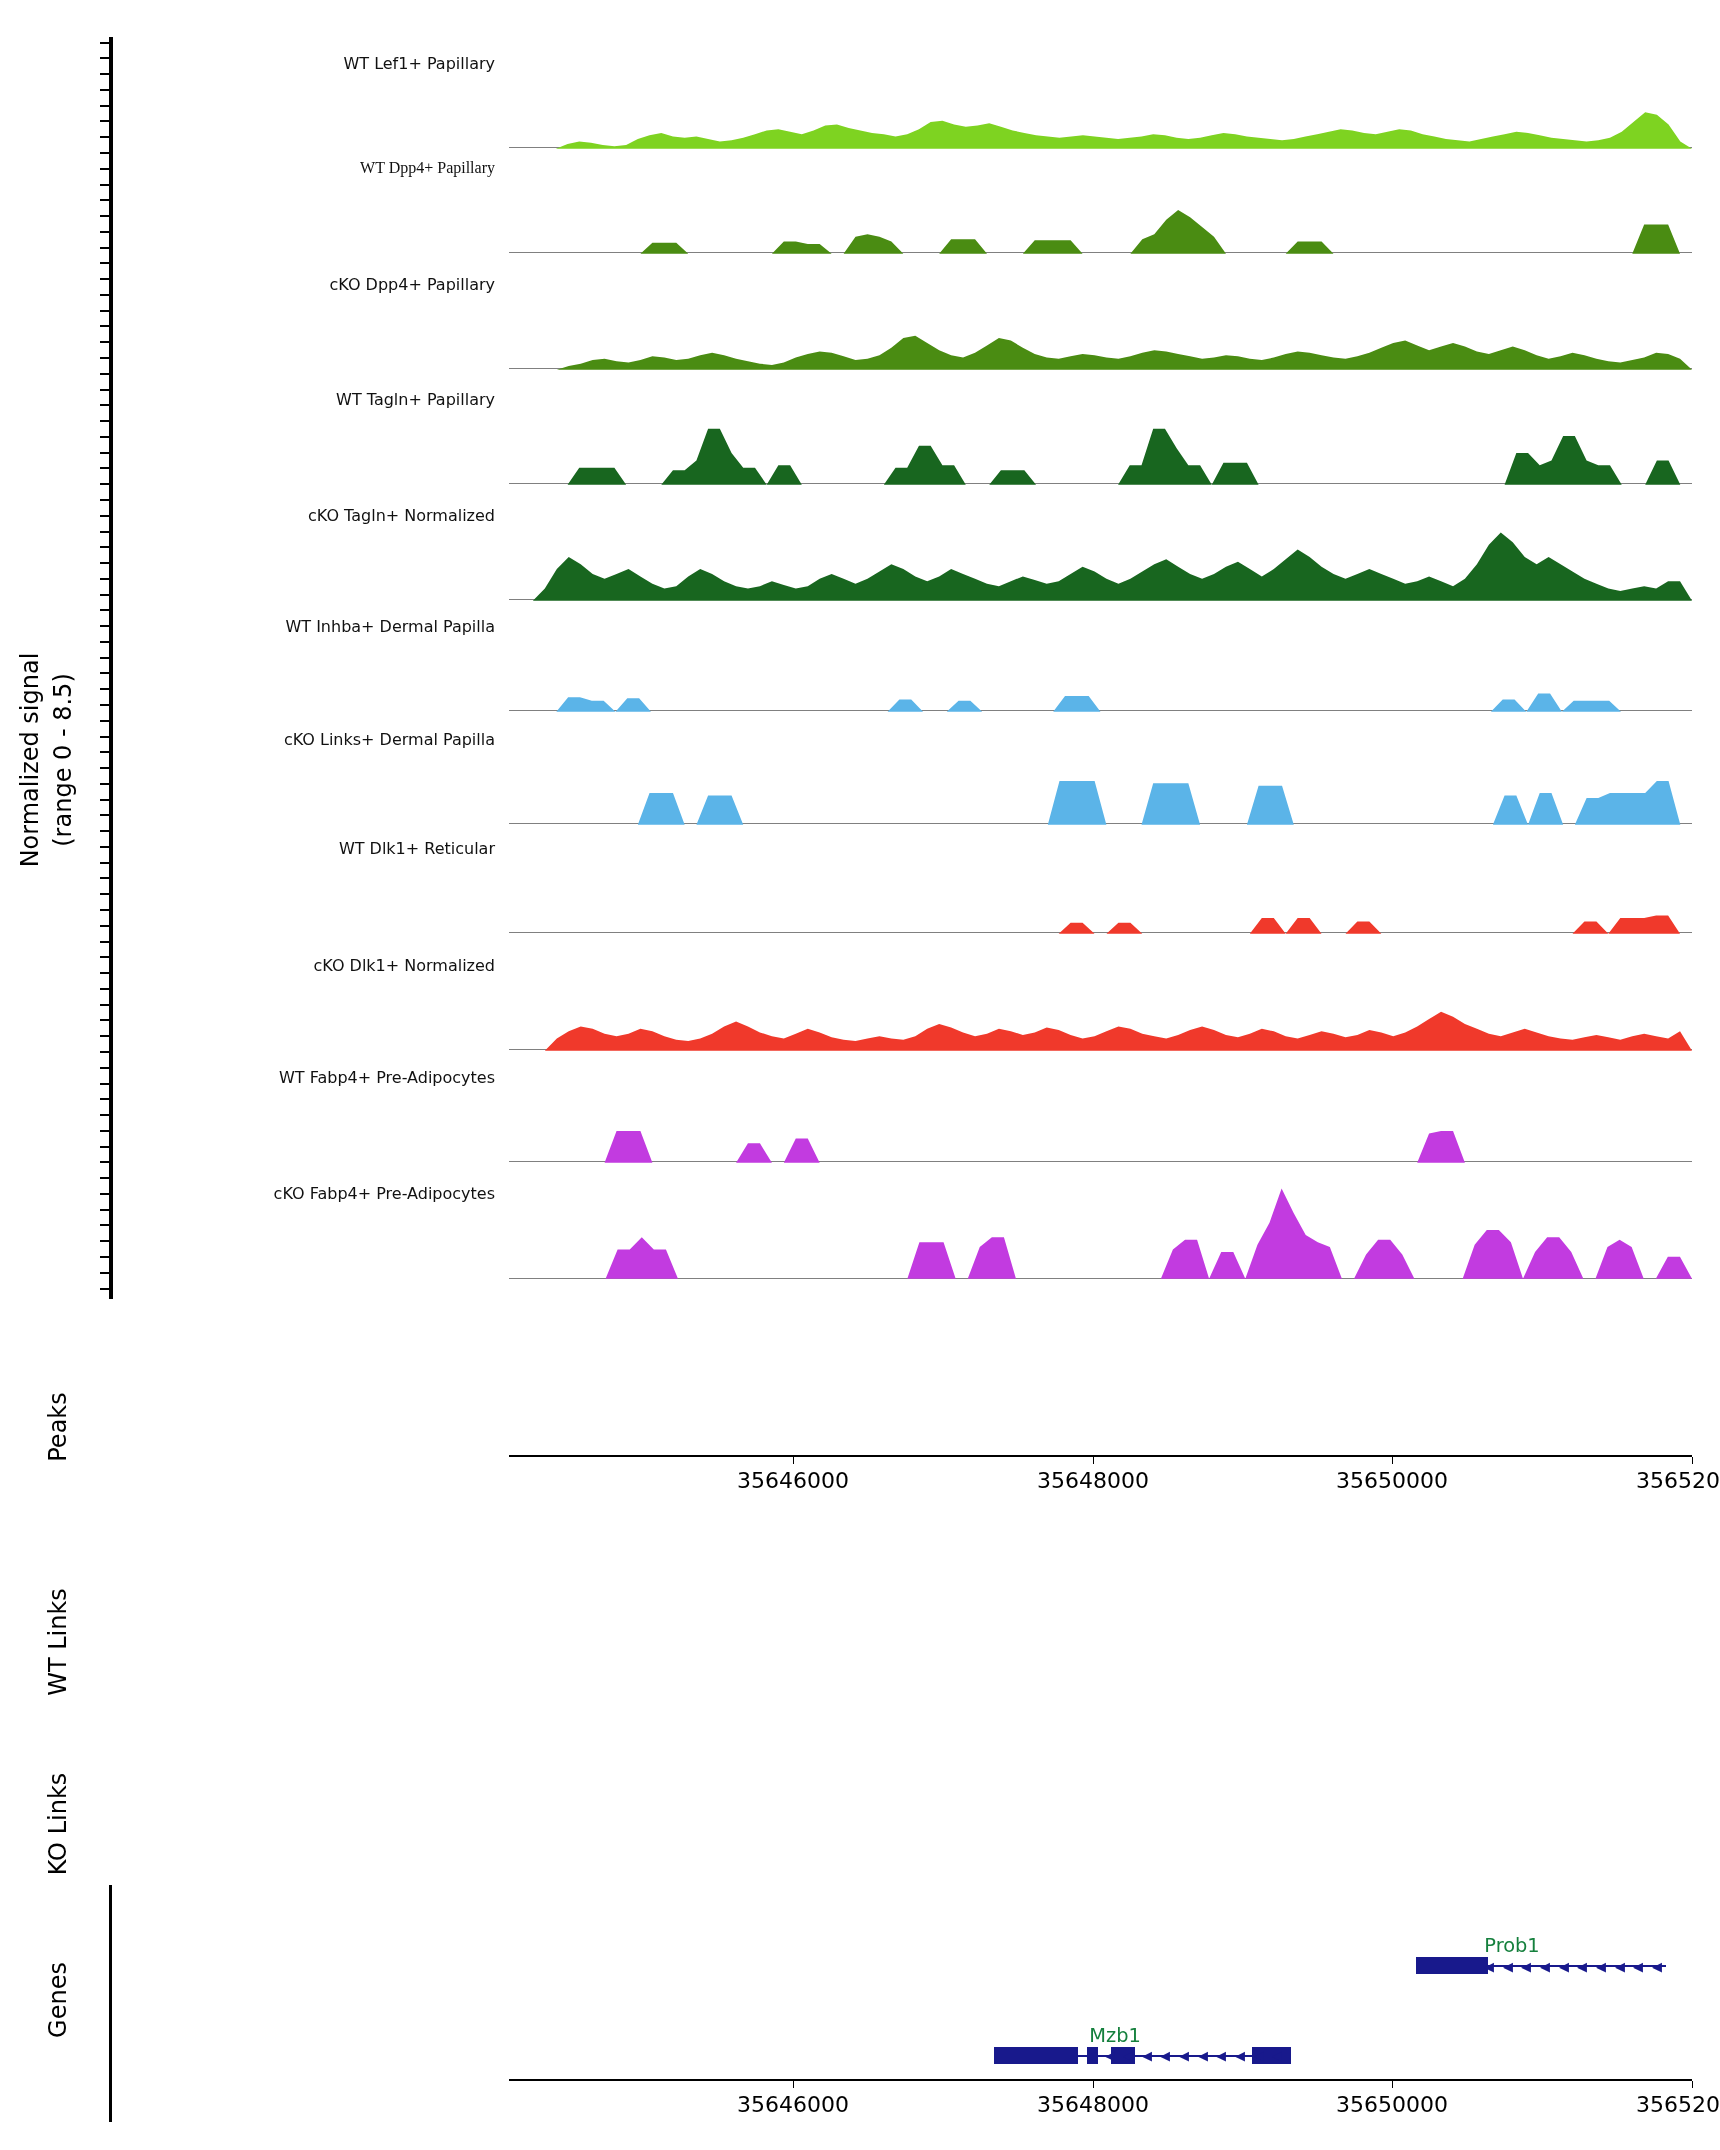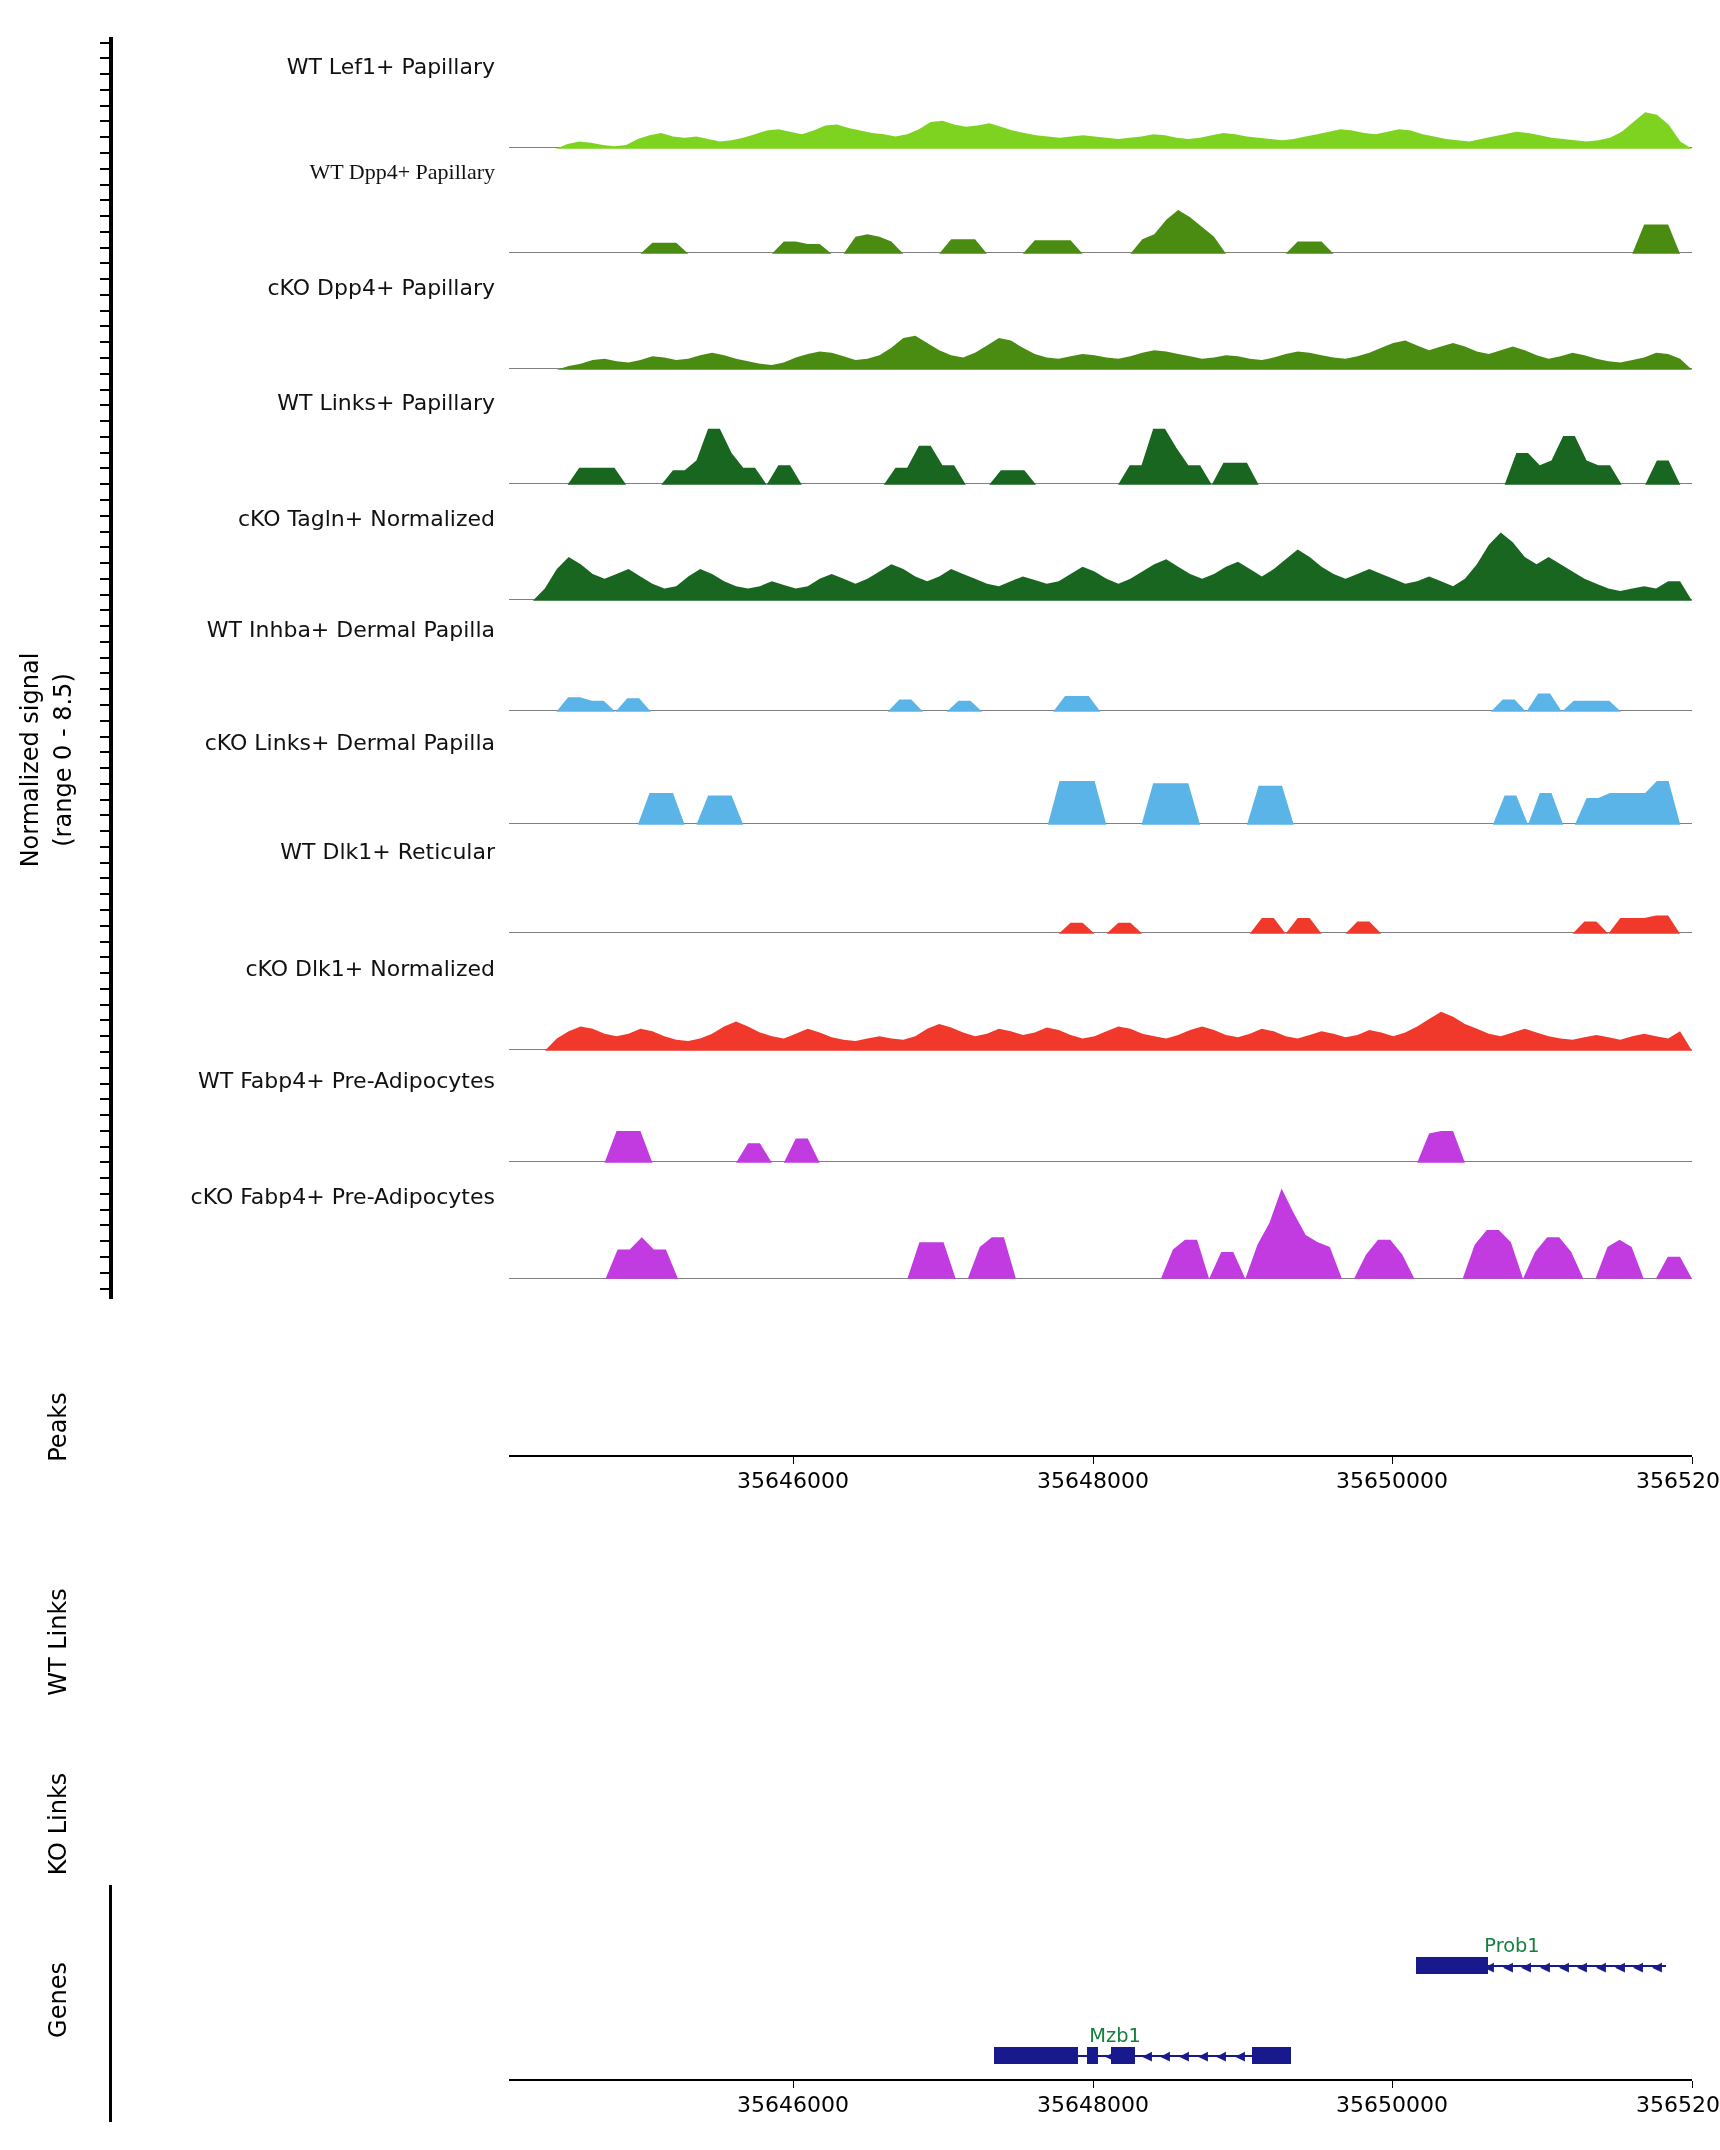--- a/index.html
+++ b/index.html
@@ -42,21 +42,21 @@
   }
 
   
   .track {
     position: absolute;
   }
   .track-label {
     position: absolute;
     right: 0;
     white-space: nowrap;
-    font-size: 22px;
+    font-size: 16px;
     color: #111;
     text-align: left;
   }
   .baseline {
     position: absolute;
     left: 0;
     right: 0;
     height: 1.4px;
     background: #808080;
   }
@@ -239,21 +239,21 @@
         </svg>
       </div>
       <div class="track" style="left: 0px; top: 0px; width: 1721px; height: 0.7px;">
         <div class="track-label" style="top: 275px; right: 1226px;">cKO Dpp4+ Papillary</div>
         <div class="baseline" style="left: 509px; width: 1183px; top: 368px; position: absolute;"></div>
         <svg width="1183" height="108" style="position: absolute; left: 509px; top: 262px;" viewBox="0 0 1650 150">
           <path d="M 0 150 L 0.0 150.0 L 16.7 150.0 L 33.3 150.0 L 50.0 150.0 L 66.7 150.0 L 83.3 144.9 L 100.0 141.5 L 116.7 136.4 L 133.3 134.7 L 150.0 138.1 L 166.7 139.8 L 183.3 136.4 L 200.0 131.3 L 216.7 133.0 L 233.3 136.4 L 250.0 134.7 L 266.7 129.6 L 283.3 126.2 L 300.0 129.6 L 316.7 134.7 L 333.3 138.1 L 350.0 141.5 L 366.7 143.2 L 383.3 139.8 L 400.0 133.0 L 416.7 127.9 L 433.3 124.5 L 450.0 126.2 L 466.7 131.3 L 483.3 136.4 L 500.0 134.7 L 516.7 129.6 L 533.3 119.4 L 550.0 105.8 L 566.7 102.4 L 583.3 112.6 L 600.0 122.8 L 616.7 129.6 L 633.3 133.0 L 650.0 126.2 L 666.7 116.0 L 683.3 105.8 L 700.0 109.2 L 716.7 119.4 L 733.3 127.9 L 750.0 133.0 L 766.7 134.7 L 783.3 131.3 L 800.0 127.9 L 816.7 129.6 L 833.3 133.0 L 850.0 134.7 L 866.7 131.3 L 883.3 126.2 L 900.0 122.8 L 916.7 124.5 L 933.3 127.9 L 950.0 131.3 L 966.7 134.7 L 983.3 133.0 L 1000.0 129.6 L 1016.7 131.3 L 1033.3 134.7 L 1050.0 136.4 L 1066.7 133.0 L 1083.3 127.9 L 1100.0 124.5 L 1116.7 126.2 L 1133.3 129.6 L 1150.0 133.0 L 1166.7 134.7 L 1183.3 131.3 L 1200.0 126.2 L 1216.7 119.4 L 1233.3 112.6 L 1250.0 109.2 L 1266.7 116.0 L 1283.3 122.8 L 1300.0 117.7 L 1316.7 112.6 L 1333.3 117.7 L 1350.0 124.5 L 1366.7 127.9 L 1383.3 122.8 L 1400.0 117.7 L 1416.7 122.8 L 1433.3 129.6 L 1450.0 134.7 L 1466.7 131.3 L 1483.3 126.2 L 1500.0 129.6 L 1516.7 134.7 L 1533.3 138.1 L 1550.0 139.8 L 1566.7 136.4 L 1583.3 133.0 L 1600.0 126.2 L 1616.7 127.9 L 1633.3 134.7 L 1650.0 150.0 L 1650 150 Z" fill="#4A8C12" stroke="none"></path>
         </svg>
       </div>
       <div class="track" style="left: 0px; top: 0px; width: 1721px; height: 0.7px;">
-        <div class="track-label" style="top: 390px; right: 1226px;">WT Links+ Papillary</div>
+        <div class="track-label" style="top: 390px; right: 1226px;">WT Tagln+ Papillary</div>
         <div class="baseline" style="left: 509px; width: 1183px; top: 483px; position: absolute;"></div>
         <svg width="1183" height="108" style="position: absolute; left: 509px; top: 377px;" viewBox="0 0 1650 150">
           <path d="M 0 150 L 0.0 150.0 L 16.3 150.0 L 32.7 150.0 L 49.0 150.0 L 65.3 150.0 L 81.7 150.0 L 98.0 126.2 L 114.4 126.2 L 130.7 126.2 L 147.0 126.2 L 163.4 150.0 L 179.7 150.0 L 196.0 150.0 L 212.4 150.0 L 228.7 129.6 L 245.0 129.6 L 261.4 116.0 L 277.7 71.8 L 294.1 71.8 L 310.4 105.8 L 326.7 126.2 L 343.1 126.2 L 359.4 150.0 L 375.7 122.8 L 392.1 122.8 L 408.4 150.0 L 424.8 150.0 L 441.1 150.0 L 457.4 150.0 L 473.8 150.0 L 490.1 150.0 L 506.4 150.0 L 522.8 150.0 L 539.1 126.2 L 555.4 126.2 L 571.8 95.6 L 588.1 95.6 L 604.5 122.8 L 620.8 122.8 L 637.1 150.0 L 653.5 150.0 L 669.8 150.0 L 686.1 129.6 L 702.5 129.6 L 718.8 129.6 L 735.1 150.0 L 751.5 150.0 L 767.8 150.0 L 784.2 150.0 L 800.5 150.0 L 816.8 150.0 L 833.2 150.0 L 849.5 150.0 L 865.8 122.8 L 882.2 122.8 L 898.5 71.8 L 914.9 71.8 L 931.2 99.0 L 947.5 122.8 L 963.9 122.8 L 980.2 150.0 L 996.5 119.4 L 1012.9 119.4 L 1029.2 119.4 L 1045.5 150.0 L 1061.9 150.0 L 1078.2 150.0 L 1094.6 150.0 L 1110.9 150.0 L 1127.2 150.0 L 1143.6 150.0 L 1159.9 150.0 L 1176.2 150.0 L 1192.6 150.0 L 1208.9 150.0 L 1225.2 150.0 L 1241.6 150.0 L 1257.9 150.0 L 1274.3 150.0 L 1290.6 150.0 L 1306.9 150.0 L 1323.3 150.0 L 1339.6 150.0 L 1355.9 150.0 L 1372.3 150.0 L 1388.6 150.0 L 1405.0 105.8 L 1421.3 105.8 L 1437.6 122.8 L 1454.0 116.0 L 1470.3 82.0 L 1486.6 82.0 L 1503.0 116.0 L 1519.3 122.8 L 1535.6 122.8 L 1552.0 150.0 L 1568.3 150.0 L 1584.7 150.0 L 1601.0 116.0 L 1617.3 116.0 L 1633.7 150.0 L 1650.0 150.0 L 1650 150 Z" fill="#18661F" stroke="none"></path>
         </svg>
       </div>
       <div class="track" style="left: 0px; top: 0px; width: 1721px; height: 0.7px;">
         <div class="track-label" style="top: 506px; right: 1226px;">cKO Tagln+ Normalized</div>
         <div class="baseline" style="left: 509px; width: 1183px; top: 599px; position: absolute;"></div>
         <svg width="1183" height="108" style="position: absolute; left: 509px; top: 493px;" viewBox="0 0 1650 150">
           <path d="M 0 150 L 0.0 150.0 L 16.7 150.0 L 33.3 150.0 L 50.0 133.0 L 66.7 105.8 L 83.3 88.8 L 100.0 99.0 L 116.7 112.6 L 133.3 119.4 L 150.0 112.6 L 166.7 105.8 L 183.3 116.0 L 200.0 126.2 L 216.7 133.0 L 233.3 129.6 L 250.0 116.0 L 266.7 105.8 L 283.3 112.6 L 300.0 122.8 L 316.7 129.6 L 333.3 133.0 L 350.0 129.6 L 366.7 122.8 L 383.3 127.9 L 400.0 133.0 L 416.7 129.6 L 433.3 119.4 L 450.0 112.6 L 466.7 119.4 L 483.3 126.2 L 500.0 119.4 L 516.7 109.2 L 533.3 99.0 L 550.0 105.8 L 566.7 116.0 L 583.3 122.8 L 600.0 116.0 L 616.7 105.8 L 633.3 112.6 L 650.0 119.4 L 666.7 126.2 L 683.3 129.6 L 700.0 122.8 L 716.7 116.0 L 733.3 121.1 L 750.0 126.2 L 766.7 122.8 L 783.3 112.6 L 800.0 102.4 L 816.7 109.2 L 833.3 119.4 L 850.0 126.2 L 866.7 119.4 L 883.3 109.2 L 900.0 99.0 L 916.7 92.2 L 933.3 102.4 L 950.0 112.6 L 966.7 119.4 L 983.3 112.6 L 1000.0 102.4 L 1016.7 95.6 L 1033.3 105.8 L 1050.0 116.0 L 1066.7 105.8 L 1083.3 92.2 L 1100.0 78.6 L 1116.7 88.8 L 1133.3 102.4 L 1150.0 112.6 L 1166.7 119.4 L 1183.3 112.6 L 1200.0 105.8 L 1216.7 112.6 L 1233.3 119.4 L 1250.0 126.2 L 1266.7 122.8 L 1283.3 116.0 L 1300.0 122.8 L 1316.7 129.6 L 1333.3 119.4 L 1350.0 99.0 L 1366.7 71.8 L 1383.3 54.8 L 1400.0 68.4 L 1416.7 88.8 L 1433.3 99.0 L 1450.0 88.8 L 1466.7 99.0 L 1483.3 109.2 L 1500.0 119.4 L 1516.7 126.2 L 1533.3 133.0 L 1550.0 136.4 L 1566.7 133.0 L 1583.3 129.6 L 1600.0 133.0 L 1616.7 122.8 L 1633.3 122.8 L 1650.0 150.0 L 1650 150 Z" fill="#18661F" stroke="none"></path>

